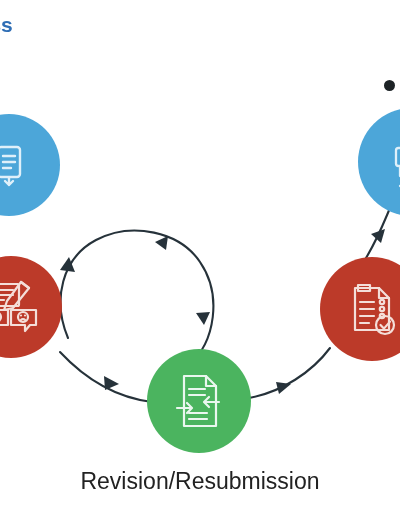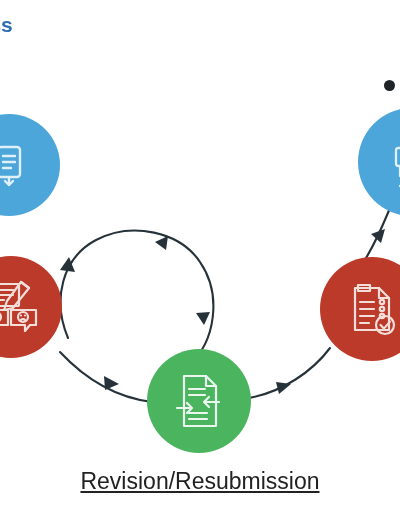--- a/index.html
+++ b/index.html
@@ -77,21 +77,20 @@
   
   #caption-revision {
     position: absolute;
     left: 0; right: 0;
     top: 468px;
     text-align: center;
     font-size: 23px;
     color: #222222;
     font-family: "Liberation Sans", sans-serif;
     white-space: nowrap;
-    text-decoration: underline;
   }
   
   #stray-marker {
     position: absolute;
     left: 384px; top: 80px;
     width: 11px; height: 11px;
     background: #1d2326;
     border-radius: 50%;
   }
 </style>

